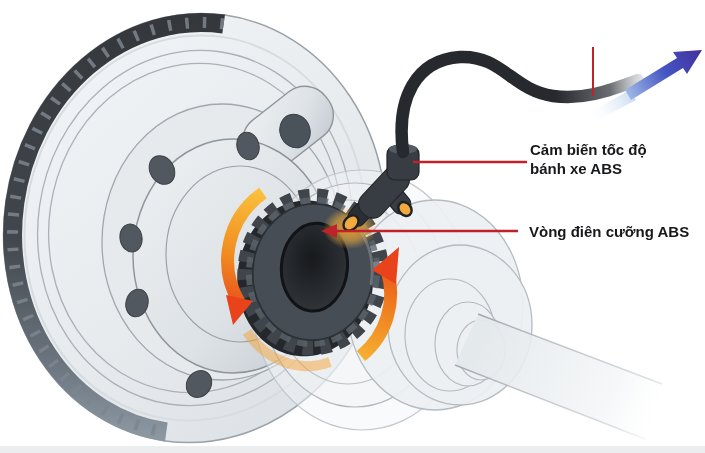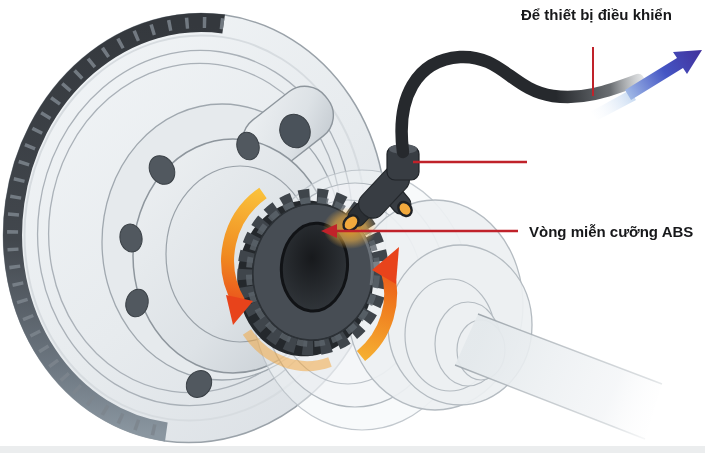--- a/index.html
+++ b/index.html
@@ -183,21 +183,24 @@
     <line x1="593" y1="47" x2="593" y2="96" stroke-width="2"></line>
     <line x1="413" y1="162" x2="527" y2="162" stroke-width="2.4"></line>
     <line x1="334" y1="231" x2="518" y2="231" stroke-width="2.4"></line>
     <polygon points="321,231 337,224 337,238" fill="#c0222a" stroke="none"></polygon>
   </g>
 
   <rect x="0" y="446" width="705" height="7" fill="#ebedee"></rect>
 </svg>
 
 <div class="lbl" style="left:521px;top:5px;">
-  <div>Để thiết bị điều khiển</div>
-</div>
-
+</div>
+
+<div class="lbl" style="left:530px;top:140px;">
+  <div>Cảm biến tốc độ</div>
+  <div>bánh xe ABS</div>
+</div>
 
 <div class="lbl" style="left:529px;top:222px;">
-  <div>Vòng miễn cưỡng ABS</div>
+  <div>Vòng điên cưỡng ABS</div>
 </div>
 
 </div>
 
 </body></html>

